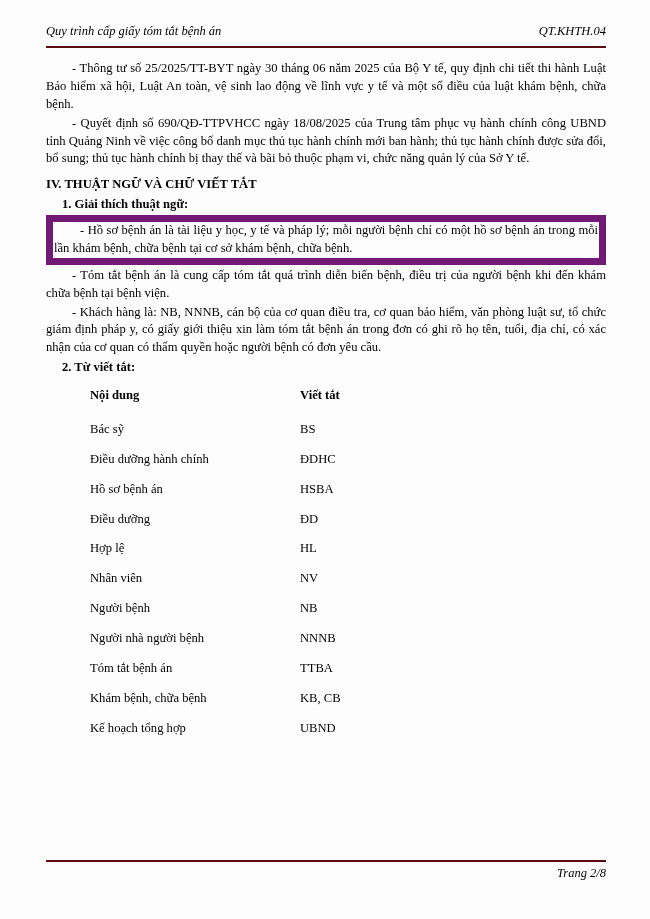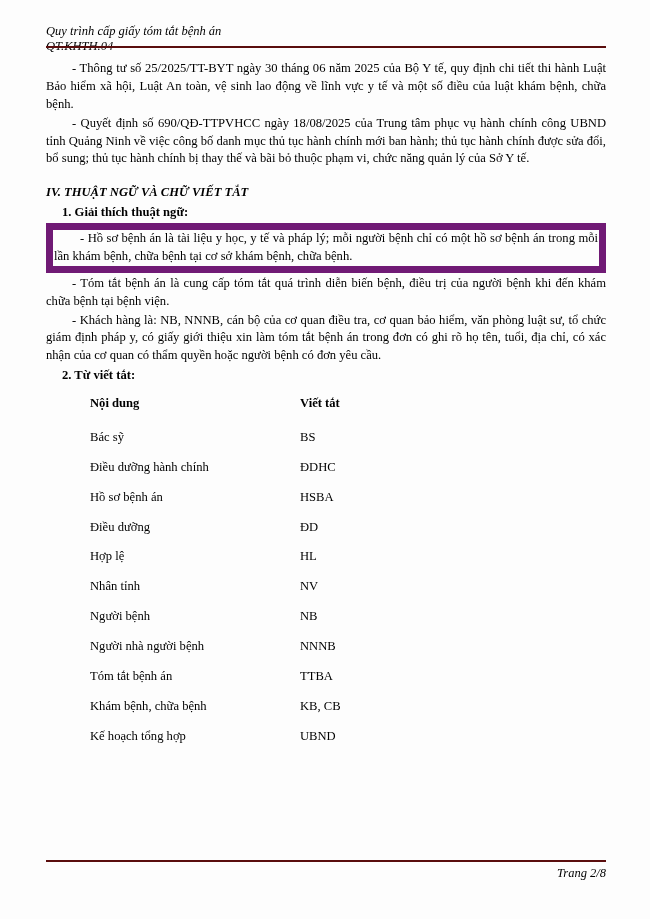--- a/index.html
+++ b/index.html
@@ -26,21 +26,20 @@
   .header {
     position: absolute;
     left: 46px;
     top: 24px;
     width: 560px;
     display: flex;
     justify-content: space-between;
     align-items: baseline;
     font-style: italic;
     font-size: 12.5px;
-    flex-direction: column;
   }
   .header-left {
     font-style: italic;
   }
   .header-right {
     font-style: italic;
   }
   .header-rule {
     position: absolute;
     left: 46px;
@@ -60,23 +59,22 @@
     text-align: justify;
   }
   p {
     margin: 0 0 1px 0;
   }
   .dash-para {
     text-indent: 26px;
   }
   .section-title {
     font-weight: bold;
-    margin-top: 16px;
+    margin-top: 8px;
     margin-bottom: 1px;
-    font-style: italic;
   }
   .sub-title {
     font-weight: bold;
     text-indent: 16px;
     margin-top: 2px;
     margin-bottom: 1px;
   }
   .highlight-block {
     text-indent: 26px;
     border: 7px solid #701a75;
@@ -175,21 +173,21 @@
         </tr>
         <tr>
           <td class="col-term">Điều dưỡng</td>
           <td class="col-abbr">ĐD</td>
         </tr>
         <tr>
           <td class="col-term">Hợp lệ</td>
           <td class="col-abbr">HL</td>
         </tr>
         <tr>
-          <td class="col-term">Nhân tỉnh</td>
+          <td class="col-term">Nhân viên</td>
           <td class="col-abbr">NV</td>
         </tr>
         <tr>
           <td class="col-term">Người bệnh</td>
           <td class="col-abbr">NB</td>
         </tr>
         <tr>
           <td class="col-term">Người nhà người bệnh</td>
           <td class="col-abbr">NNNB</td>
         </tr>

